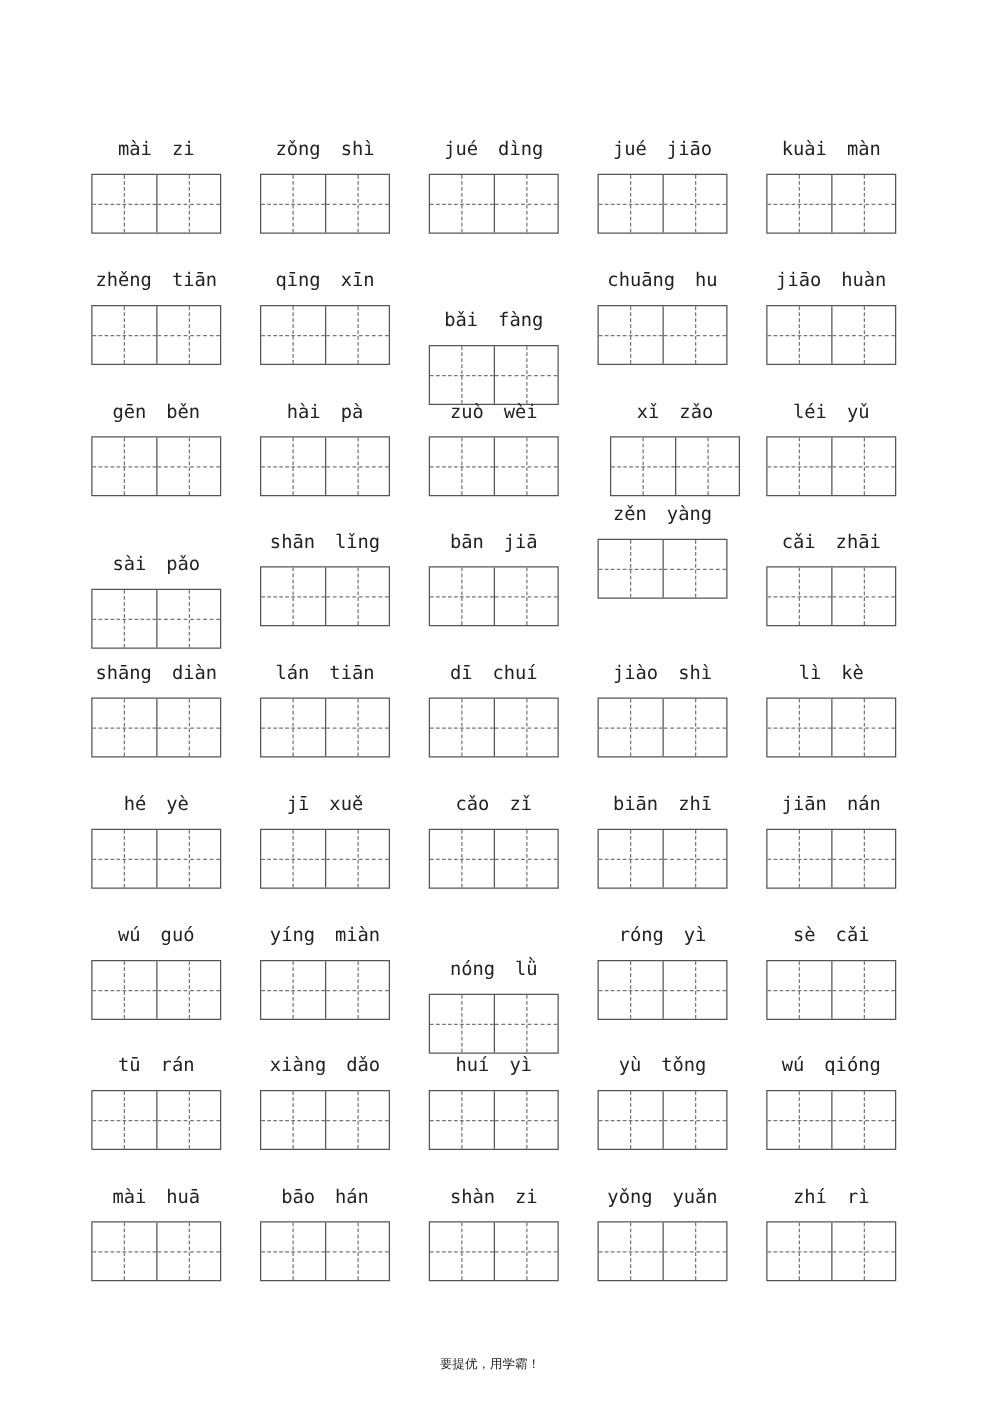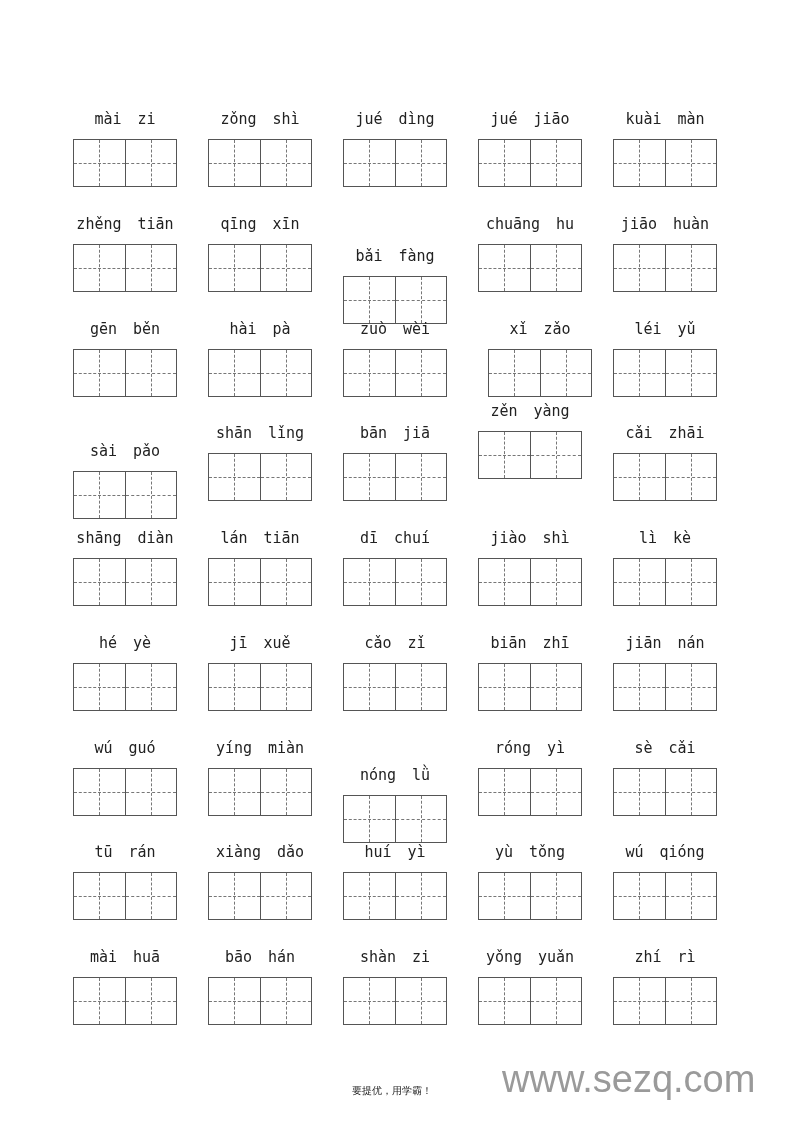--- a/index.html
+++ b/index.html
@@ -466,14 +466,13 @@
           <span>zhí</span>
           <span>rì</span>
         </div>
         <div class="grid">
           <div class="sq"></div>
           <div class="sq"></div>
         </div>
       </div>
     </div>
   <div class="slogan">要提优，用学霸！</div>
-  <div class="watermark">www.sezq.com</div>
 </div>
 
 </body></html>

